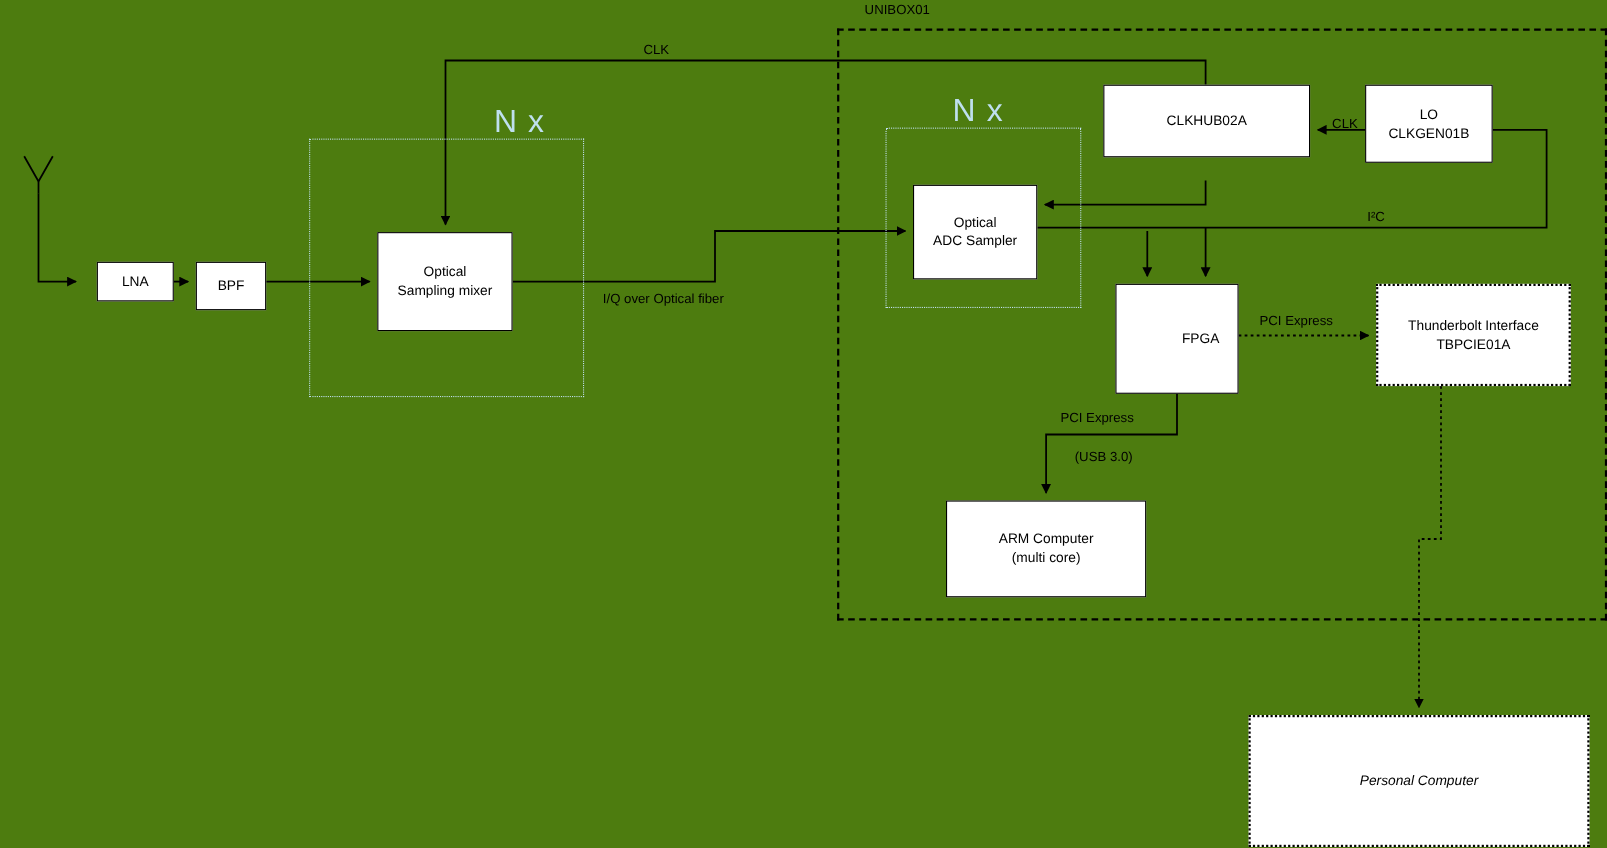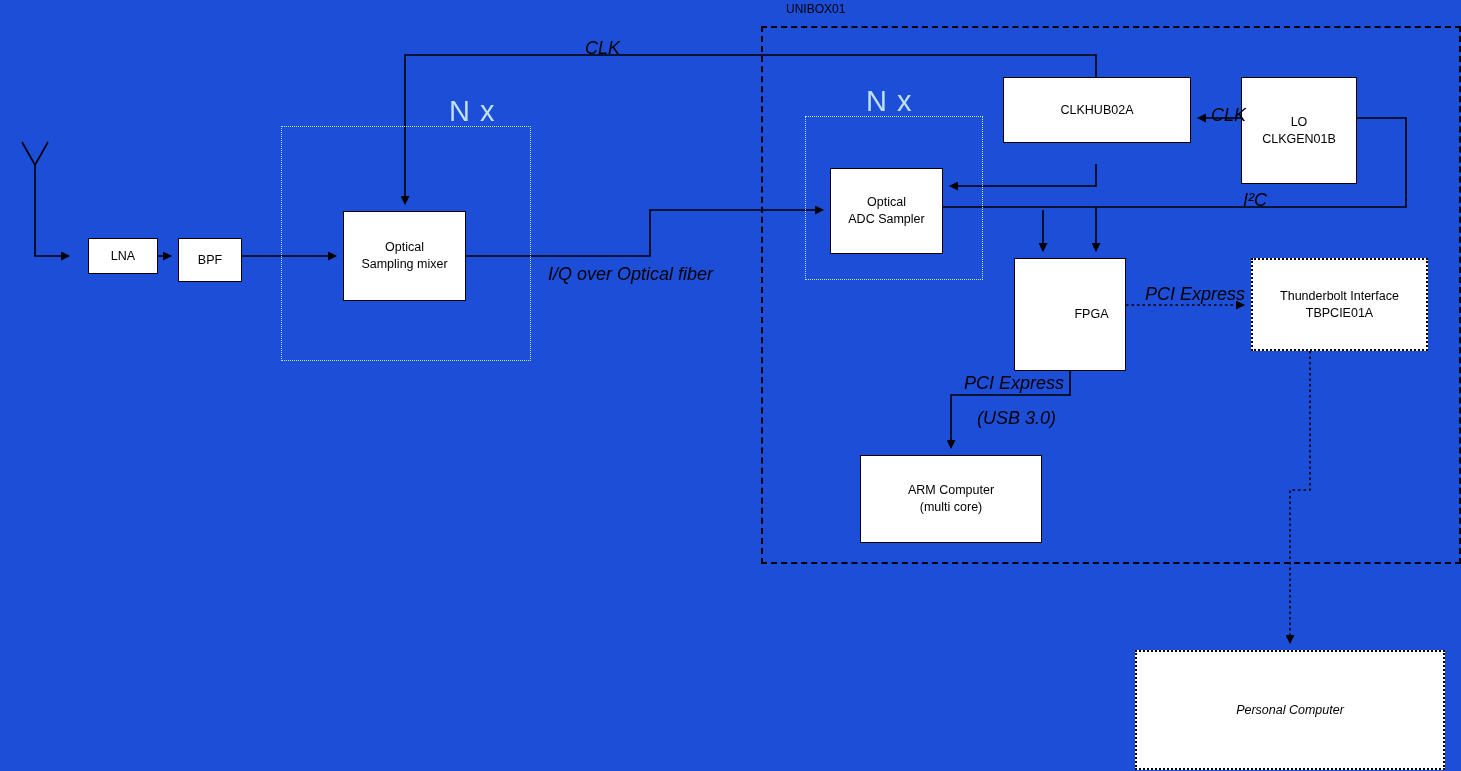--- a/index.html
+++ b/index.html
@@ -4,21 +4,21 @@
 <style>
   html, body {
     margin: 0;
     padding: 0;
     background: #ffffff;
   }
   #stage {
     position: relative;
     width: 1461px;
     height: 771px;
-    background: #1d4ed8;
+    background: #4d7c0f;
     font-family: "Liberation Sans", sans-serif;
     overflow: hidden;
   }
   svg.layer {
     position: absolute;
     left: 0;
     top: 0;
     width: 1461px;
     height: 771px;
   }
@@ -58,25 +58,24 @@
   .unibox-border {
     position: absolute;
     box-sizing: border-box;
     border: 2.5px dashed #000000;
     border-right: 2.5px dashed #000000;
     background: transparent;
     z-index: 1;
   }
   .edge-label {
     position: absolute;
-    font-size: 18px;
+    font-size: 12px;
     color: #000000;
     white-space: nowrap;
     z-index: 4;
-    font-style: italic;
   }
   .title-label {
     position: absolute;
     font-size: 12px;
     color: #000000;
     white-space: nowrap;
     z-index: 4;
   }
 </style>
 </head>
@@ -141,23 +140,23 @@
   </svg>
 
   <div id="blocks">
       <div class="box" style="left: 88px; top: 238px; width: 70px; height: 36px;">LNA</div>
       <div class="box" style="left: 178px; top: 238px; width: 64px; height: 44px;">BPF</div>
       <div class="box" style="left: 343px; top: 211px; width: 123px; height: 90px;">Optical
 Sampling mixer</div>
       <div class="box" style="left: 830px; top: 168px; width: 113px; height: 86px;">Optical
 ADC Sampler</div>
       <div class="box" style="left: 1003px; top: 77px; width: 188px; height: 66px;">CLKHUB02A</div>
-      <div class="box" style="left: 1241px; top: 77px; width: 116px; height: 107px;">LO
+      <div class="box" style="left: 1241px; top: 77px; width: 116px; height: 71px;">LO
 CLKGEN01B</div>
-      <div class="box" style="left: 1014px; top: 258px; width: 112px; height: 113px; padding-left: 43px;">FPGA</div>
+      <div class="box" style="left: 1014px; top: 258px; width: 112px; height: 100px; padding-left: 43px;">FPGA</div>
       <div class="box dotted" style="left: 1251px; top: 258px; width: 177px; height: 93px;">Thunderbolt Interface
 TBPCIE01A</div>
       <div class="box" style="left: 860px; top: 455px; width: 182px; height: 88px;">ARM Computer
 (multi core)</div>
       <div class="box dotted" style="left: 1135px; top: 650px; width: 310px; height: 120px; font-style: italic;">Personal Computer</div>
     </div>
 
   <div id="edge-labels">
       <div class="edge-label" style="left: 585px; top: 38px;">CLK</div>
       <div class="edge-label" style="left: 1211px; top: 105px;">CLK</div>

